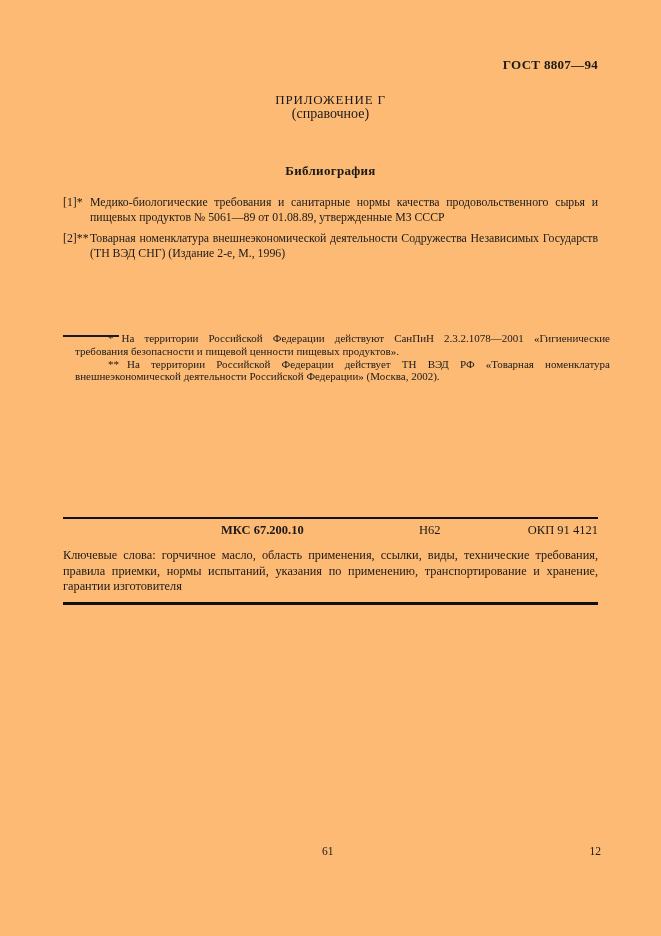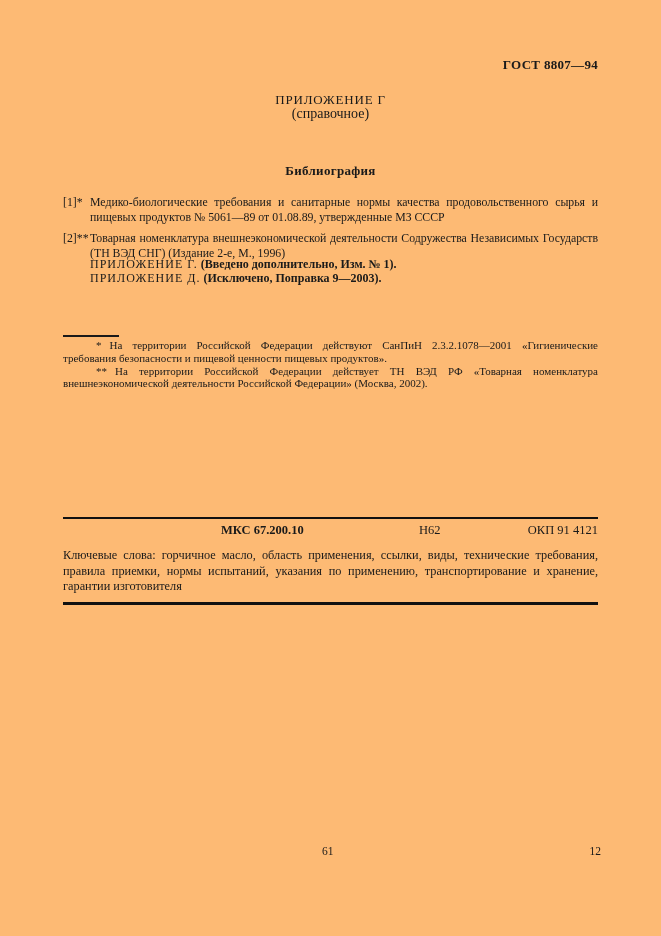--- a/index.html
+++ b/index.html
@@ -76,24 +76,25 @@
   }
   .footnote-sep {
     position: absolute;
     left: 63px;
     top: 335px;
     width: 56px;
     height: 2px;
     background: #1a1a1a;
   }
   .footnotes {
-    top: 339px;
+    top: 332px;
     font-size: 11px;
     line-height: 12.8px;
     text-align: justify;
+    margin-left: 12px;
   }
   .footnote {
     text-indent: 33px;
   }
   .footnote .fn-marker {
     padding-right: 8px;
   }
   .rule {
     position: absolute;
     left: 63px;
@@ -161,30 +162,20 @@
     <div class="ref-item">
       <span class="ref-marker">[1]*</span>
       <span>Медико-биологические требования и санитарные нормы качества продовольственного сырья и пищевых продуктов № 5061—89 от 01.08.89, утвержденные МЗ СССР</span>
     </div>
     <div class="ref-item">
       <span class="ref-marker">[2]**</span>
       <span>Товарная номенклатура внешнеэкономической деятельности Содружества Независимых Государств (ТН ВЭД СНГ) (Издание 2-е, М., 1996)</span>
     </div>
   </div>
 
-  <div class="content appendix-notes">
-    <div>
-      <span class="note-label">ПРИЛОЖЕНИЕ Г.</span>
-      <span class="note-bold">(Введено дополнительно, Изм. № 1).</span>
-    </div>
-    <div>
-      <span class="note-label">ПРИЛОЖЕНИЕ Д.</span>
-      <span class="note-bold">(Исключено, Поправка 9—2003).</span>
-    </div>
-  </div>
 
   <div class="footnote-sep"></div>
 
   <div class="content footnotes">
     <div class="footnote">
       <span class="fn-marker">*</span><span>На территории Российской Федерации действуют СанПиН 2.3.2.1078—2001 «Гигиенические требования безопасности и пищевой ценности пищевых продуктов».</span>
     </div>
     <div class="footnote">
       <span class="fn-marker">**</span><span>На территории Российской Федерации действует ТН ВЭД РФ «Товарная номенклатура внешнеэкономической деятельности Российской Федерации» (Москва, 2002).</span>
     </div>

